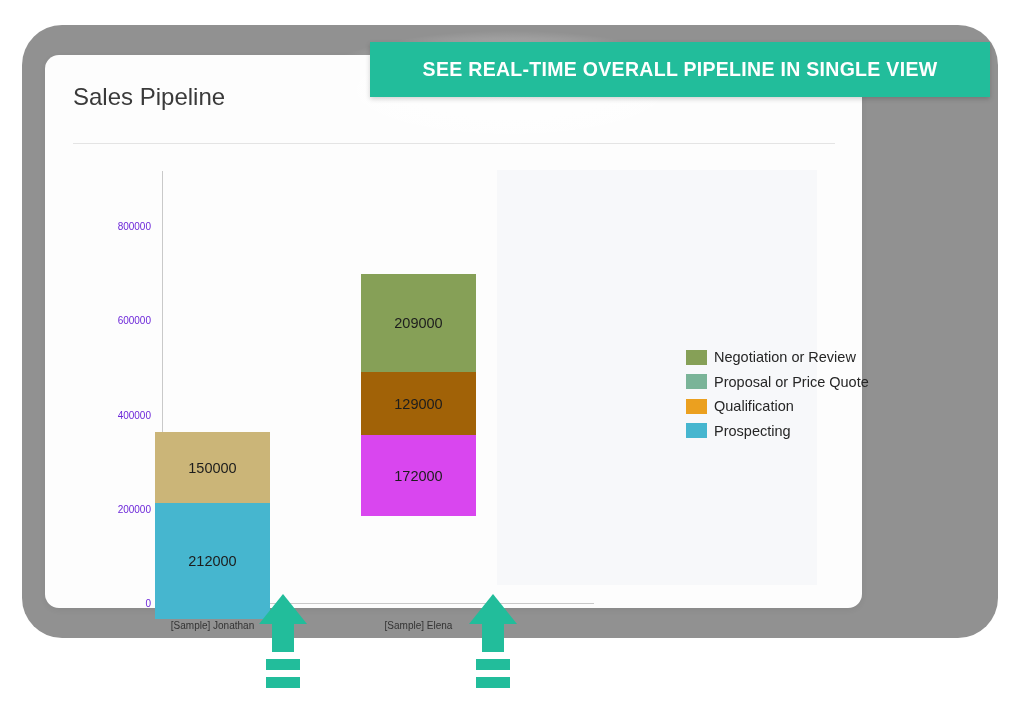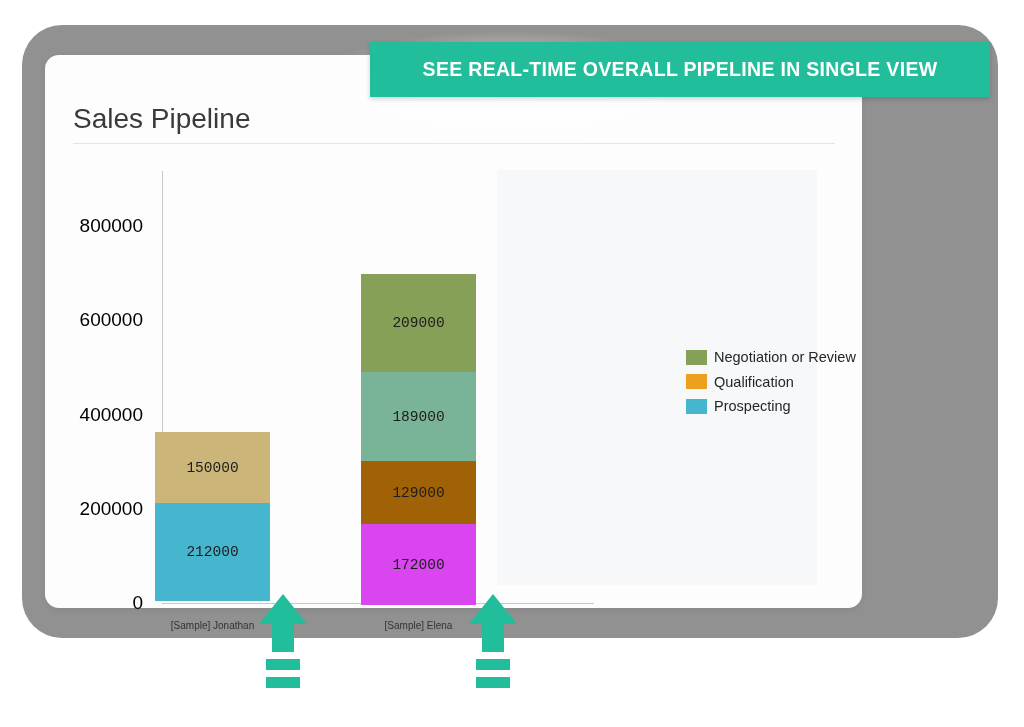--- a/index.html
+++ b/index.html
@@ -13,34 +13,34 @@
   .soft-glow{position:absolute;left:300px;top:30px;width:420px;height:120px;border-radius:60px;
              background:radial-gradient(ellipse at center, rgba(255,255,255,.95) 0%, rgba(255,255,255,0) 70%);
              pointer-events:none;}
 
   
   .banner{position:absolute;left:370px;top:42px;width:620px;height:55px;background:#22bd9b;border-radius:0;
           display:flex;align-items:center;justify-content:center;box-shadow:0 2px 5px rgba(0,0,0,.18);}
   .banner-text{color:#ffffff;font-size:19.5px;font-weight:bold;letter-spacing:.3px;white-space:nowrap;}
 
   
-  .chart-title{position:absolute;left:28px;top:48px;font-size:28px;color:#3a3a3a;font-weight:normal;}
+  .chart-title{position:absolute;left:28px;top:28px;font-size:24px;color:#3a3a3a;font-weight:normal;}
   .title-rule{position:absolute;left:28px;top:88px;width:762px;height:1px;background:#e4e4e4;}
 
   .plot{position:absolute;left:0;top:95px;width:817px;height:460px;}
   .panel-tint{position:absolute;left:452px;top:20px;width:320px;height:415px;background:#f7f8fa;}
 
   .axis-y{position:absolute;left:117px;top:21px;width:1px;height:393px;background:#c9c9c9;}
   .axis-x{position:absolute;left:117px;top:453px;width:432px;height:1px;background:#c9c9c9;}
 
-  .ytick{position:absolute;right:12px;width:72px;text-align:right;font-size:19px;color:#000000;transform:translateY(-50%);}
+  .ytick{position:absolute;right:4px;width:72px;text-align:right;font-size:10px;color:#6d28d9;transform:translateY(-50%);}
   .ytick-wrap{position:absolute;left:28px;top:0;width:82px;height:460px;}
 
   .bar{position:absolute;width:115px;}
-  .seg{position:relative;width:100%;display:flex;align-items:center;justify-content:center;font-family:Liberation Mono, monospace;}
+  .seg{position:relative;width:100%;display:flex;align-items:center;justify-content:center;}
   .seg span{font-size:14.5px;color:#1d1d1d;}
 
   .xlabel{position:absolute;font-size:10px;color:#333;text-align:center;transform:translateX(-50%);}
 
   
   .legend{position:absolute;left:615px;top:195px;}
   .legend-row{display:flex;align-items:center;height:24.5px;padding-left:26px;}
   .swatch{width:21px;height:15px;flex:none;margin-right:7px;}
   .legend-label{font-size:14.5px;color:#262626;white-space:nowrap;}
 
@@ -72,48 +72,49 @@
           <div class="ytick" style="top: 76px;">800000</div>
         </div>
       <div class="axis-y"></div>
       <div class="axis-x"></div>
 
       <div id="bars">
           <div class="bar" style="left: 110px; top: 282.408px; height: 170.593px;">
             <div class="seg" style="height: 70.6875px; background: rgb(203, 181, 120);">
               <span>150000</span>
             </div>
-            <div class="seg" style="height: 98px; background: rgb(70, 182, 207);">
+            <div class="seg" style="height: 116px; background: rgb(70, 182, 207);">
               <span>212000</span>
             </div>
           </div>
           <div class="bar" style="left: 316px; top: 123.596px; height: 329.404px;">
             <div class="seg" style="height: 98.4912px; background: rgb(134, 160, 87);">
               <span>209000</span>
-            </div>
-            <div class="seg" style="height: 89.0662px; background: rgb(122, 180, 152);">
-              <span>189000</span>
             </div>
             <div class="seg" style="height: 63px; background: #a16207; text-align: right;">
               <span>129000</span>
             </div>
             <div class="seg" style="height: 81.055px; background: #d946ef;">
               <span>172000</span>
             </div>
           </div>
         </div>
       <div id="xlabels">
           <div class="xlabel" style="left: 167.5px; top: 470px;">[Sample] Jonathan</div>
           <div class="xlabel" style="left: 373.5px; top: 470px;">[Sample] Elena</div>
         </div>
 
       <div class="legend">
           <div class="legend-row">
             <div class="swatch" style="background: rgb(134, 160, 87);"></div>
             <div class="legend-label">Negotiation or Review</div>
+          </div>
+          <div class="legend-row">
+            <div class="swatch" style="background: rgb(122, 180, 152);"></div>
+            <div class="legend-label">Proposal or Price Quote</div>
           </div>
           <div class="legend-row">
             <div class="swatch" style="background: rgb(235, 160, 31);"></div>
             <div class="legend-label">Qualification</div>
           </div>
           <div class="legend-row">
             <div class="swatch" style="background: rgb(70, 182, 207);"></div>
             <div class="legend-label">Prospecting</div>
           </div>
         </div>

